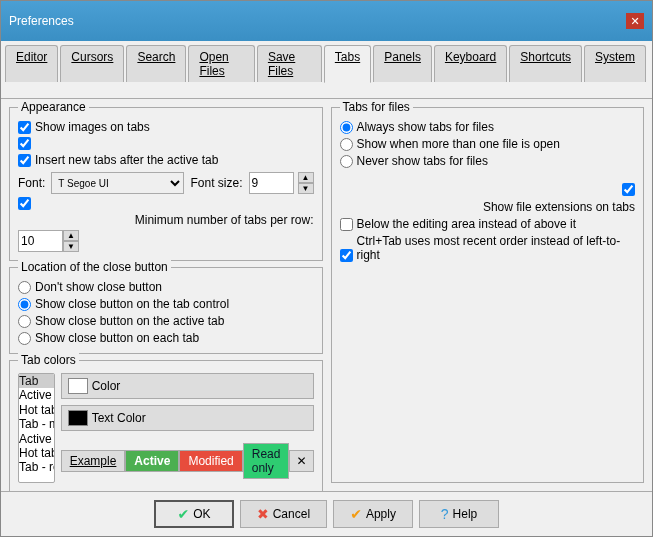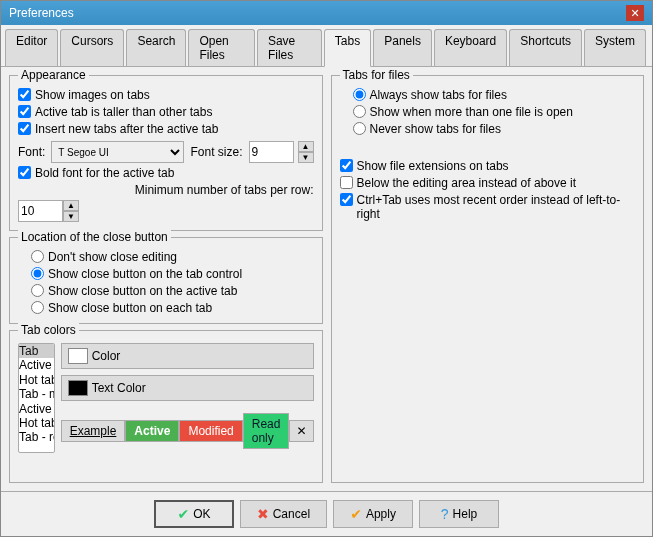--- a/index.html
+++ b/index.html
@@ -11,21 +11,21 @@
       background: #f0f0f0;
       border: 1px solid #888;
       display: flex;
       flex-direction: column;
       box-shadow: 2px 2px 8px rgba(0,0,0,0.3);
     }
 
     .title-bar {
       background: linear-gradient(to bottom, #4a9fd4, #3a8fc4);
       color: white;
-      padding: 4px 8px;
+      padding: 20px 8px;
       display: flex;
       justify-content: space-between;
       align-items: center;
       height: 24px;
       flex-shrink: 0;
     }
 
     .title-bar-text {
       font-size: 12px;
       font-weight: normal;
@@ -40,23 +40,24 @@
       cursor: pointer;
       font-size: 11px;
       display: flex;
       align-items: center;
       justify-content: center;
     }
 
     .tab-bar {
       background: #f0f0f0;
       display: flex;
-      padding: 4px 4px 0;
+      padding: 4px 4px 16px;
       border-bottom: 1px solid #aaa;
       flex-shrink: 0;
+      text-decoration: underline;
     }
 
     .tab-item {
       padding: 4px 10px;
       border: 1px solid #aaa;
       border-bottom: none;
       background: #ddd;
       cursor: pointer;
       font-size: 12px;
       margin-right: 2px;
@@ -110,21 +111,21 @@
 
     .group-content {
       display: flex;
       flex-direction: column;
       gap: 3px;
       margin-top: 4px;
     }
 
     .checkbox-row {
       display: flex;
-      align-items: flex-start;
+      align-items: flex-end;
       gap: 4px;
     }
 
     .checkbox-row input[type="checkbox"] {
       width: 13px;
       height: 13px;
       margin: 0;
     }
 
     .font-select {
@@ -165,23 +166,22 @@
     .num-input {
       width: 45px;
       height: 22px;
       font-size: 12px;
       border: 1px solid #aaa;
       padding: 0 2px;
     }
 
     .radio-row {
       display: flex;
-      align-items: flex-start;
+      align-items: center;
       gap: 4px;
-      margin-left: 13px;
     }
 
     .radio-row input[type="radio"] {
       margin: 0;
     }
 
     .tab-colors-box {
       border: 1px solid #aaa;
       padding: 8px 8px 8px 8px;
       position: relative;
@@ -366,61 +366,59 @@
 
       <div class="group-box">
         <span class="group-box-title">Appearance</span>
         <div class="group-content">
           <div class="checkbox-row">
             <input type="checkbox" checked="" style="">
             <span>Show images on tabs</span>
           </div>
           <div class="checkbox-row">
             <input type="checkbox" checked="" style="">
-            <span>Active tab is taller than other tabs</span>
           </div>
           <div class="checkbox-row">
             <input type="checkbox" checked="" style="">
             <span>Insert new tabs after the active tab</span>
           </div>
           <div style="display:flex; align-items:center; gap:6px; margin-top:2px;">
             <span>Font:</span>
             <select class="font-select">
               <option>T  Segoe UI</option>
             </select>
             <span>Font size:</span>
             <input type="text" class="font-size-input" value="9" style="">
             <div class="spinner-btns">
               <button class="spinner-btn">▲</button>
               <button class="spinner-btn">▼</button>
             </div>
           </div>
           <div class="checkbox-row">
             <input type="checkbox" checked="" style="">
-            <span>Bold font for the active tab</span>
           </div>
           <div style="margin-top:0;text-align:right;">
             <span>Minimum number of tabs per row:</span>
           </div>
           <div style="display:flex; align-items:center; gap:2px;">
             <input type="text" class="num-input" value="10" style="">
             <div class="spinner-btns">
               <button class="spinner-btn">▲</button>
               <button class="spinner-btn">▼</button>
             </div>
           </div>
         </div>
       </div>
 
       <div class="group-box">
         <span class="group-box-title">Location of the close button</span>
         <div class="group-content">
           <div class="radio-row">
             <input type="radio" name="close-loc" style="">
-            <span>Don't show close editing</span>
+            <span>Don't show close button</span>
           </div>
           <div class="radio-row">
             <input type="radio" name="close-loc" checked="" style="">
             <span>Show close button on the tab control</span>
           </div>
           <div class="radio-row">
             <input type="radio" name="close-loc" style="">
             <span>Show close button on the active tab</span>
           </div>
           <div class="radio-row">
@@ -484,21 +482,21 @@
             <span>Always show tabs for files</span>
           </div>
           <div class="radio-row">
             <input type="radio" name="tabs-files" style="">
             <span>Show when more than one file is open</span>
           </div>
           <div class="radio-row">
             <input type="radio" name="tabs-files" style="">
             <span>Never show tabs for files</span>
           </div>
-          <div class="checkbox-row" style="margin-top:20px;">
+          <div class="checkbox-row" style="margin-top:12px;flex-direction:column;">
             <input type="checkbox" checked="" style="">
             <span>Show file extensions on tabs</span>
           </div>
           <div class="checkbox-row">
             <input type="checkbox" style="">
             <span>Below the editing area instead of above it</span>
           </div>
           <div class="checkbox-row">
             <input type="checkbox" checked="" style="">
             <span>Ctrl+Tab uses most recent order instead of left-to-right</span>

